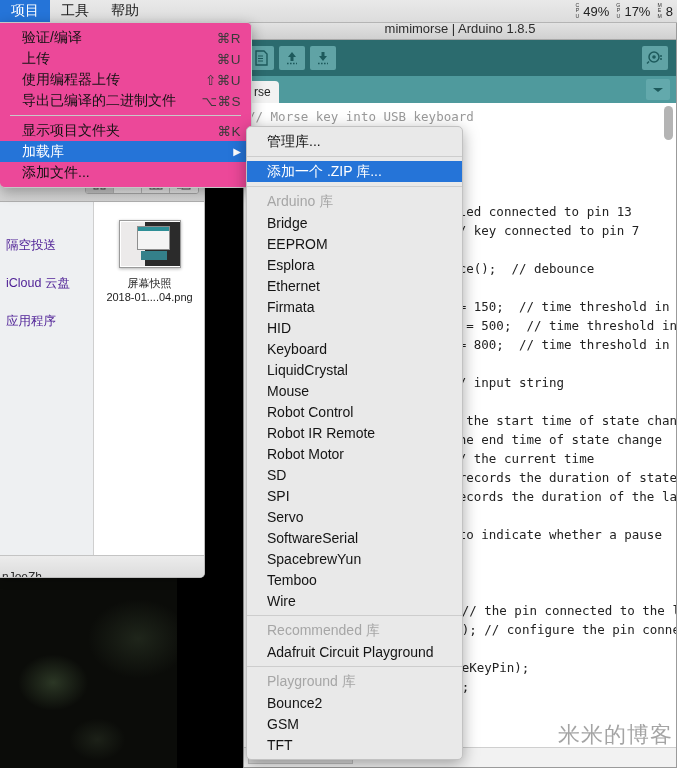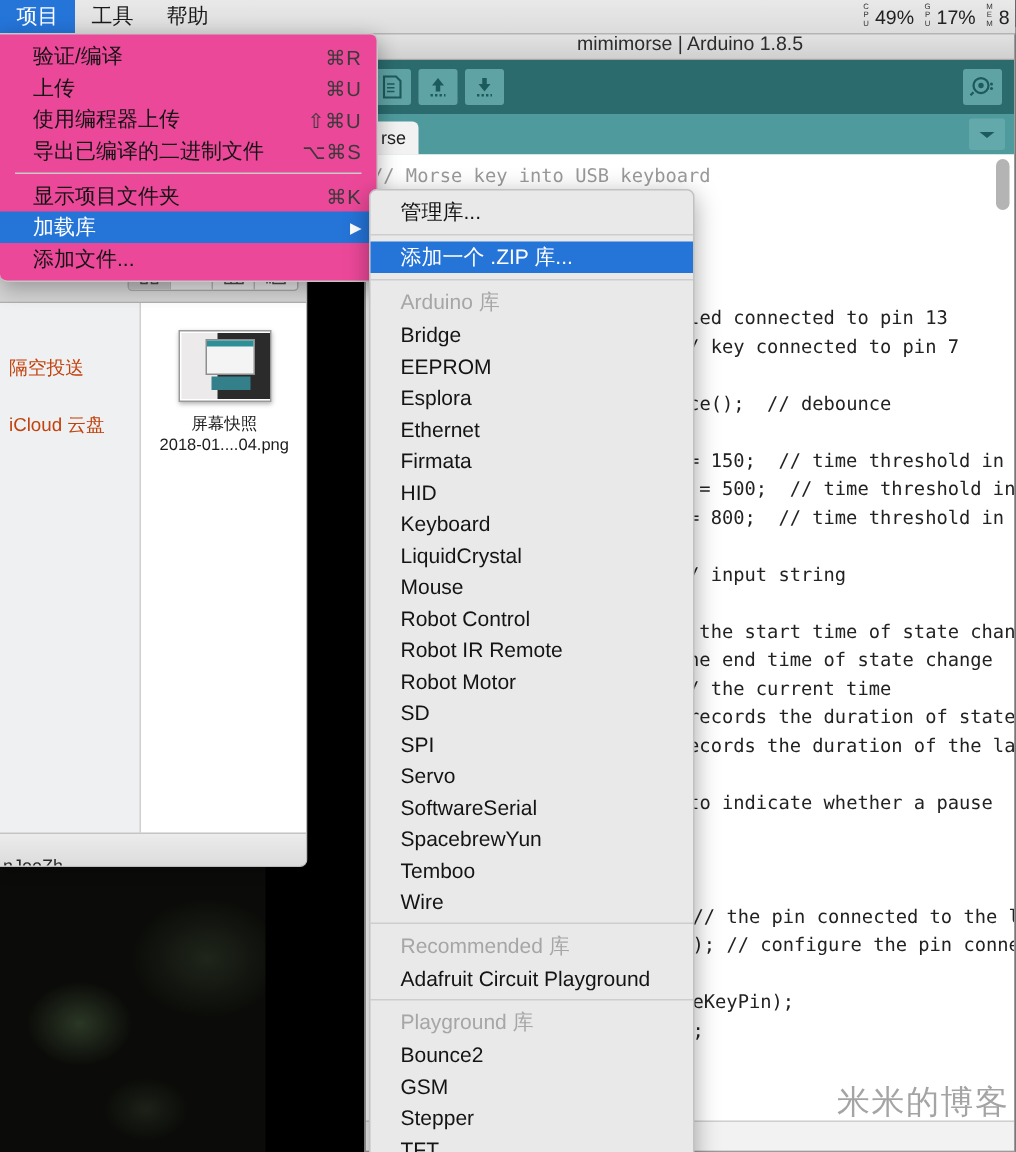--- a/index.html
+++ b/index.html
@@ -51,21 +51,21 @@
   .vseg div {
     width: 28px; height: 100%; border-right: 1px solid #b5b5b5;
     display: flex; align-items: center; justify-content: center;
     background: linear-gradient(to bottom,#fbfbfb,#e6e6e6);
   }
   .vseg div:last-child { border-right: none; }
   .vseg div.on { background: linear-gradient(to bottom,#d3d3d3,#c3c3c3); }
   .finder-body { position: absolute; left: 0; top: 179px; width: 205px; bottom: 22px; display: flex; }
   .finder-side {
     width: 94px; background: #eef0f2; border-right: 1px solid #cfcfcf;
-    padding-top: 24px; font-size: 12.5px; color: #c2410c;
+    padding-top: 24px; font-size: 12.5px; color: #4c1d95;
   }
   .side-row { height: 38px; display: flex; align-items: center; padding-left: 6px; white-space: nowrap; }
   .finder-main { flex: 1; background: #fff; padding-top: 18px; display: flex; flex-direction: column; align-items: center; }
   .thumb {
     width: 62px; height: 48px; background: #fff;
     border: 1px solid #9a9a9a; box-shadow: 0 1px 3px rgba(0,0,0,.3);
     position: relative; overflow: hidden;
   }
   .thumb .tl { position: absolute; left: 1px; top: 1px; width: 24px; height: 44px; background: #eceaea; }
   .thumb .tr { position: absolute; left: 25px; top: 1px; width: 36px; height: 44px; background: #2b2b2b; }
@@ -229,20 +229,21 @@
               <rect x="5" y="1" width="8" height="10" fill="none" stroke="#4a4a4a"></rect>
             </svg>
         </div>
       </div>
     </div>
 
     <div class="finder-body">
       <div class="finder-side">
         <div class="side-row">隔空投送</div>
         <div class="side-row">iCloud 云盘</div>
+        <div class="side-row">应用程序</div>
       </div>
       <div class="finder-main">
         <div class="thumb">
           <div class="tl"></div>
             <div class="tr"></div>
             <div class="wn"></div>
             <div class="wh"></div>
             <div class="wb"></div>
         </div>
         <div class="fname">
@@ -408,18 +409,17 @@
       <div class="li">SpacebrewYun</div>
       <div class="li">Temboo</div>
       <div class="li">Wire</div>
       <div class="lsep"></div>
       <div class="li hdr">Recommended 库</div>
       <div class="li">Adafruit Circuit Playground</div>
       <div class="lsep"></div>
       <div class="li hdr">Playground 库</div>
       <div class="li">Bounce2</div>
       <div class="li">GSM</div>
-      <div class="li">Stepper</div>
       <div class="li">TFT</div>
     </div>
 
   <div class="wmark">米米的博客</div>
 </div>
 
 </body></html>

